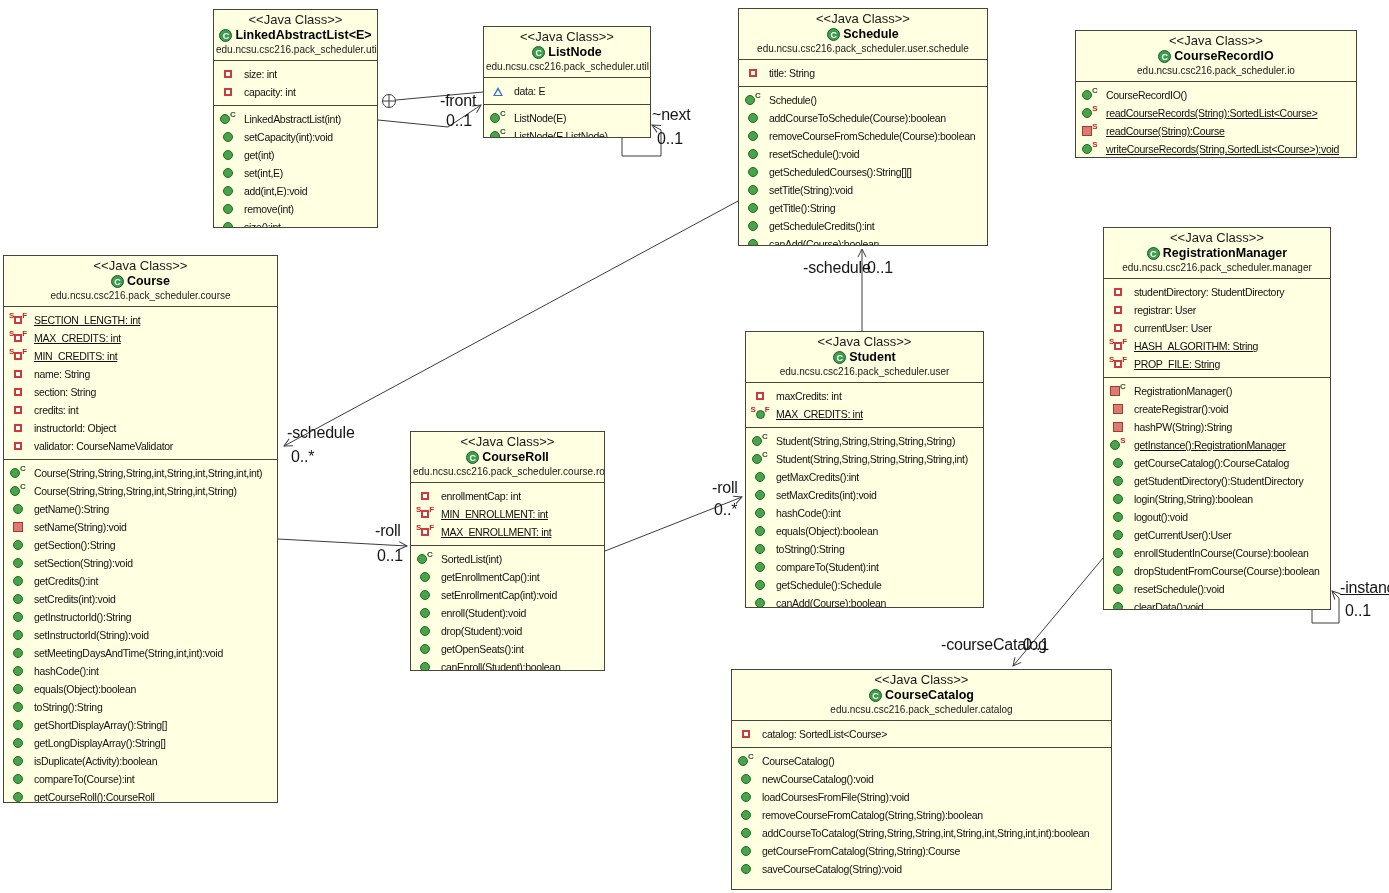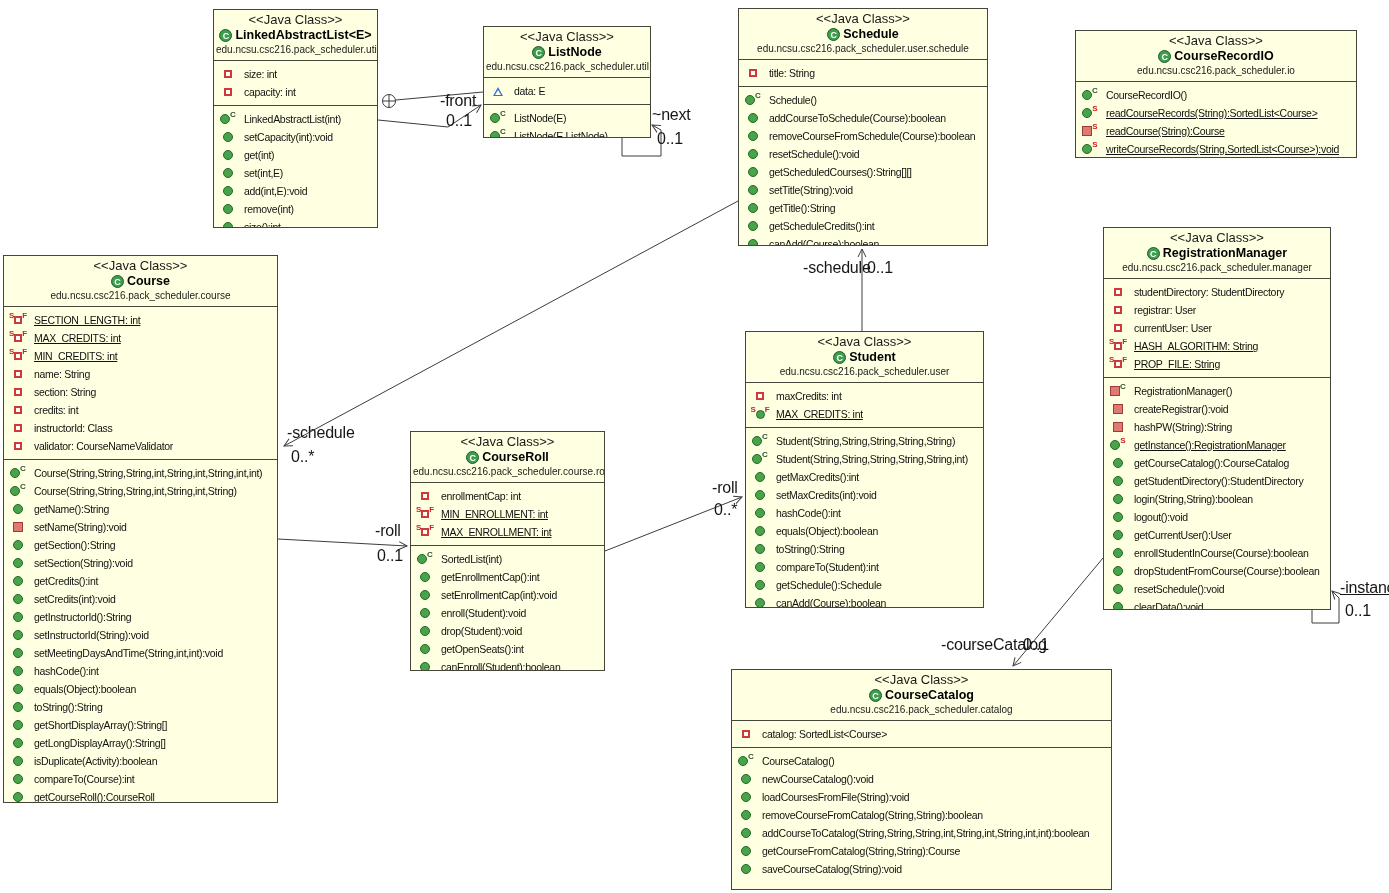--- a/index.html
+++ b/index.html
@@ -334,21 +334,21 @@
       <div class="mrow">
         <span class="mic">
           <span class="sh fld"></span>
         </span>
         <span class="mtx">credits: int</span>
       </div>
       <div class="mrow">
         <span class="mic">
           <span class="sh fld"></span>
         </span>
-        <span class="mtx">instructorId: Class</span>
+        <span class="mtx">instructorId: Object</span>
       </div>
       <div class="mrow">
         <span class="mic">
           <span class="sh fld"></span>
         </span>
         <span class="mtx">validator: CourseNameValidator</span>
       </div>
     </div>
   <div class="cmp meths">
       <div class="mrow">

